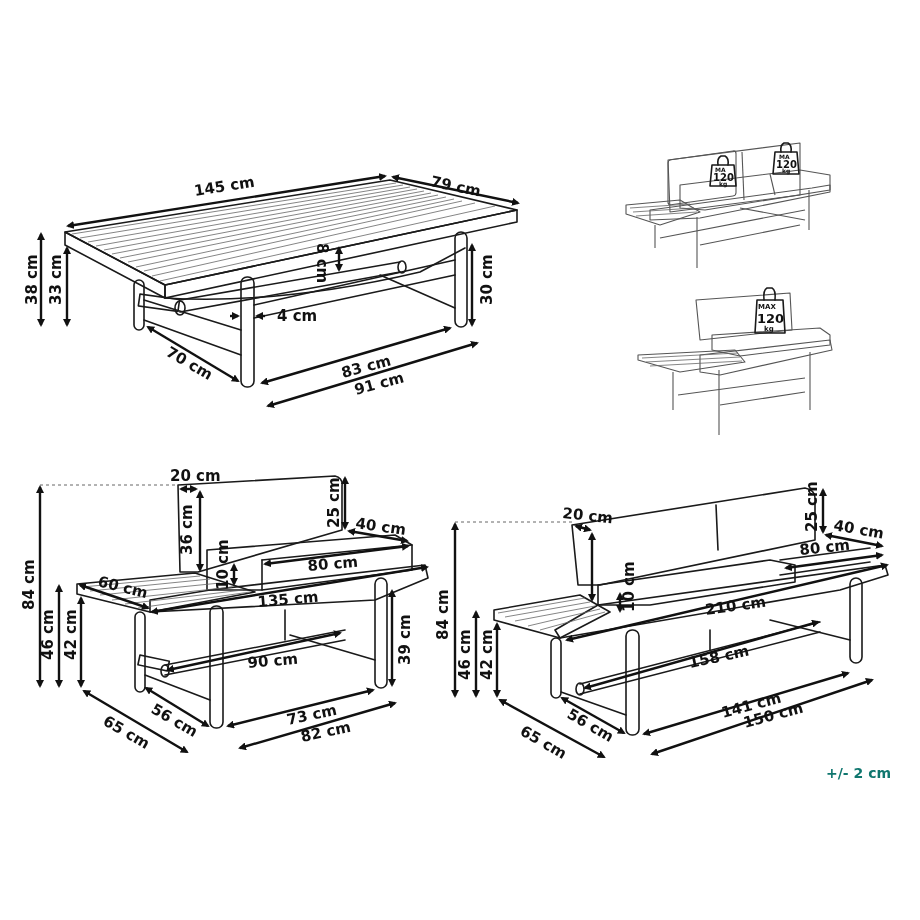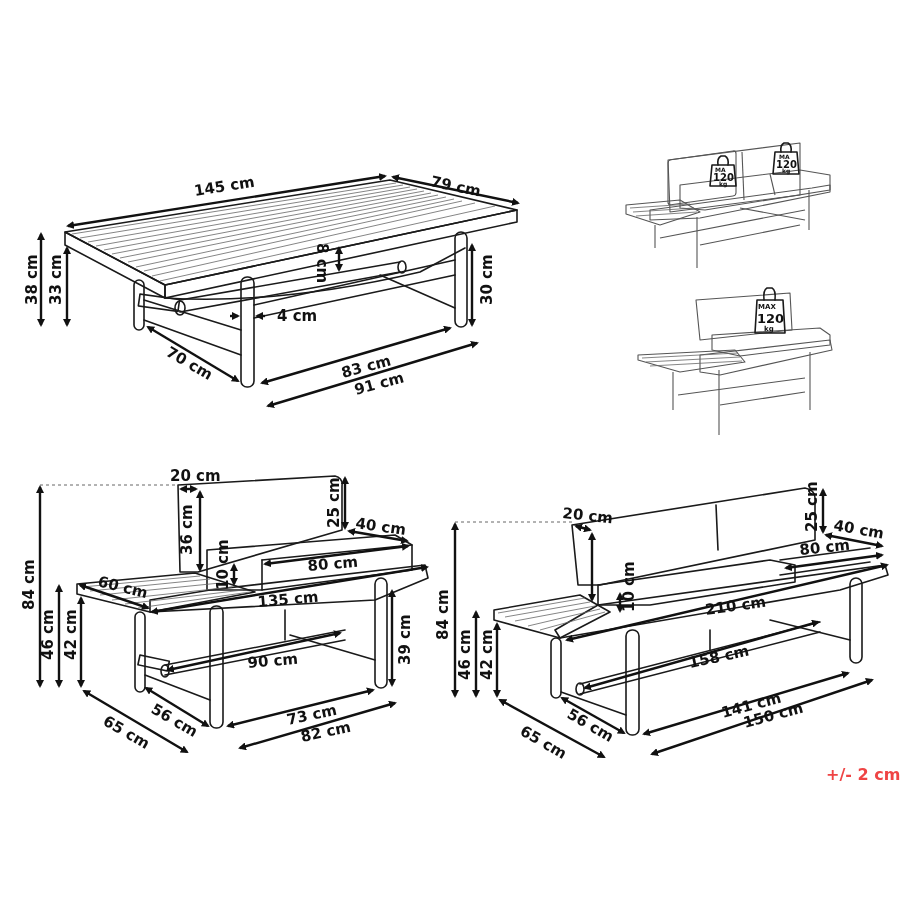--- a/index.html
+++ b/index.html
@@ -5,21 +5,21 @@
   html, body { margin:0; padding:0; background:#ffffff; }
   body { width:920px; height:920px; position:relative; overflow:hidden; font-family:"DejaVu Sans", sans-serif; }
   svg { position:absolute; left:0; top:0; }
   .line { fill:none; stroke:#1a1a1a; stroke-width:1.6; stroke-linejoin:round; stroke-linecap:round; }
   .light { fill:none; stroke:#555; stroke-width:1.1; stroke-linejoin:round; }
   .slat { stroke:#666; stroke-width:0.8; }
   .dim { stroke:#111; stroke-width:2.4; fill:none; }
   .dash { stroke:#666; stroke-width:1; stroke-dasharray:3 3; fill:none; }
   .lbl { font-family:"DejaVu Sans", sans-serif; font-weight:bold; font-size:15px; fill:#111; }
   .wt { font-family:"DejaVu Sans", sans-serif; font-weight:bold; fill:#111; }
-  .tol { position:absolute; left:826px; top:765px; font-family:"DejaVu Sans", sans-serif; font-weight:bold; font-size:16px; color:#ef4444; }
+  .tol { position:absolute; left:826px; top:765px; font-family:"DejaVu Sans", sans-serif; font-weight:bold; font-size:14px; color:#0f766e; }
 </style>
 </head>
 <body>
 
 <svg width="920" height="920" viewBox="0 0 920 920">
   <defs>
     <marker id="ah" markerWidth="8" markerHeight="8" refX="6" refY="4" orient="auto-start-reverse" markerUnits="userSpaceOnUse">
       <path d="M0,0 L8,4 L0,8 Z" fill="#111"></path>
     </marker>
   </defs>

